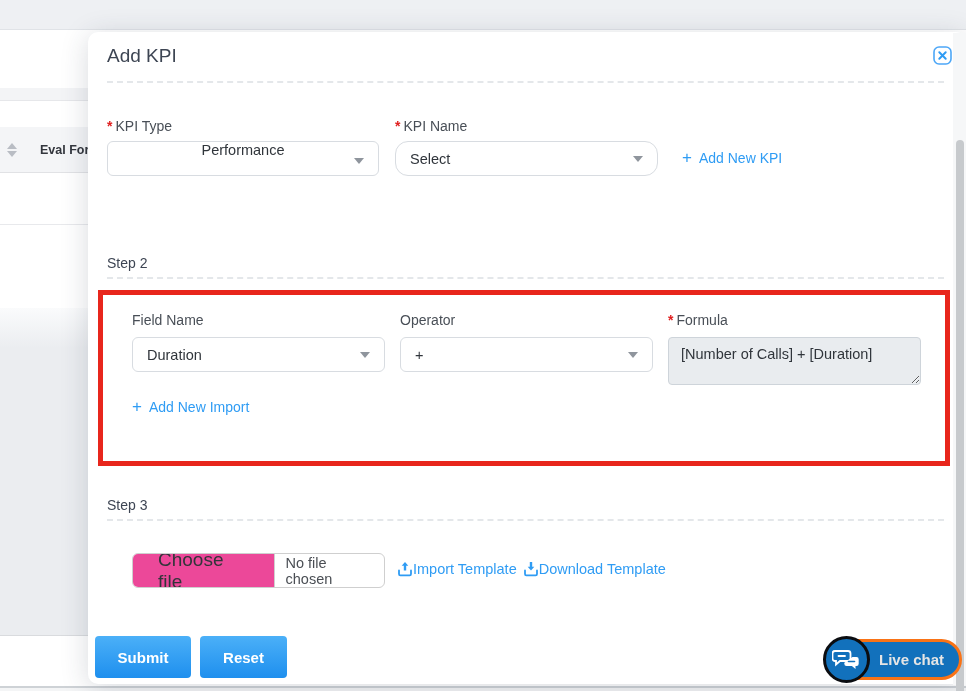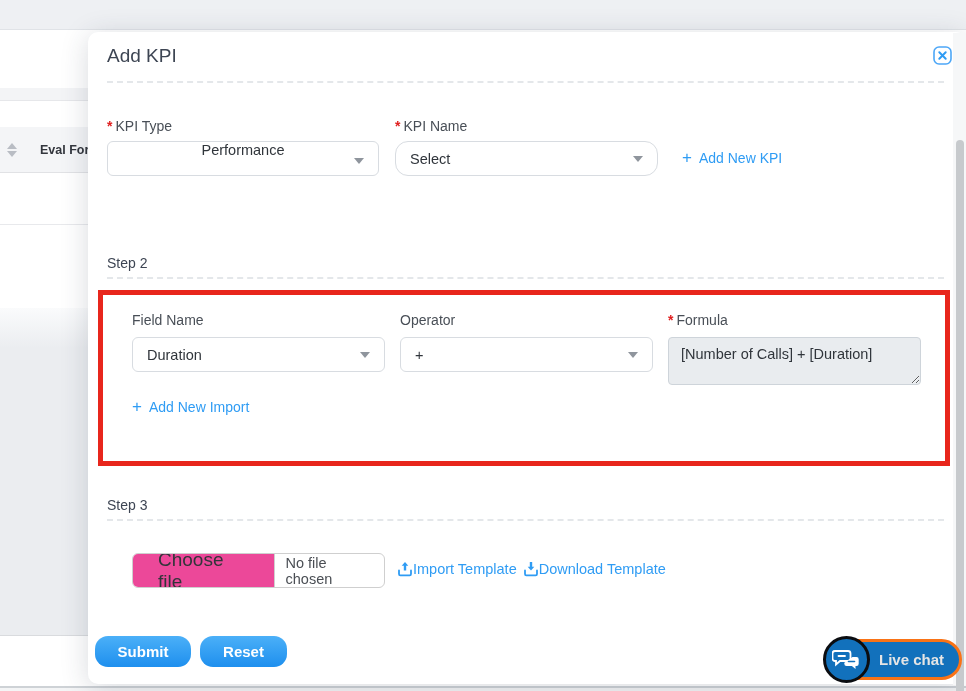--- a/index.html
+++ b/index.html
@@ -88,21 +88,21 @@
     display:flex; align-items:stretch; overflow:hidden; cursor:pointer; }
   .file-btn { background:#ec4899; border-right:1px solid #cfcfcf;
     display:flex; align-items:center; padding:0 25px; font-size:19px; color:#31353a; }
   .file-status { display:flex; align-items:center; padding:0 11px; font-size:14.5px; color:#4a4e54; }
 
   .tpl-links { position:absolute; left:309px; top:529px; display:flex; align-items:center; gap:6px; }
   .tpl-link { color:#2f9cf4; font-size:14.5px; font-weight:500; cursor:pointer;
     display:inline-flex; align-items:flex-start; gap:0; text-decoration:none; }
 
   
-  .btn { position:absolute; top:604px; height:31px; border:none; border-radius:13px;
+  .btn { position:absolute; top:604px; height:42px; border:none; border-radius:4px;
     background:linear-gradient(180deg,#4bb0f8,#1e8fee); color:#fff;
     font-family:"Liberation Sans", sans-serif; font-size:15px; font-weight:bold;
     cursor:pointer; }
   .btn-submit { left:7px;  width:96px; }
   .btn-reset  { left:112px; width:87px; }
 
   
   .scroll-track { position:absolute; left:953px; top:33px; width:13px; height:652px;
     background:#f6f7f8; z-index:20; }
   .scroll-thumb { position:absolute; left:956px; top:140px; width:8px; height:551px;

